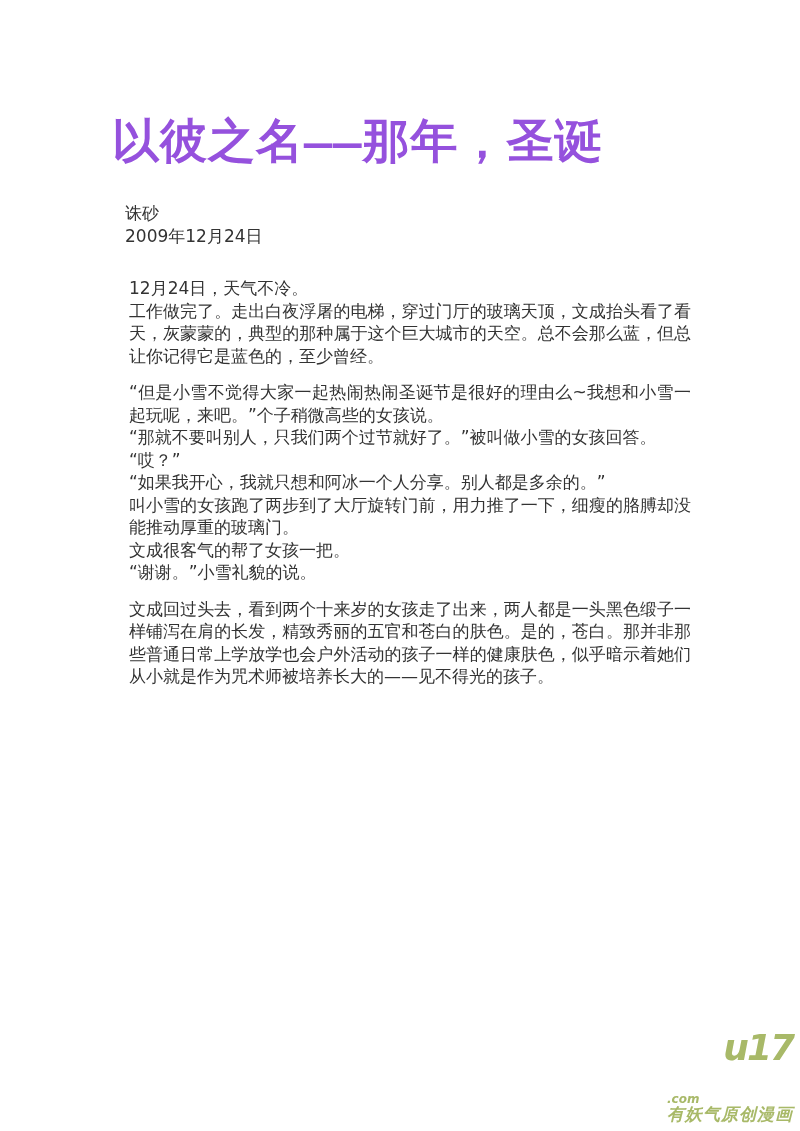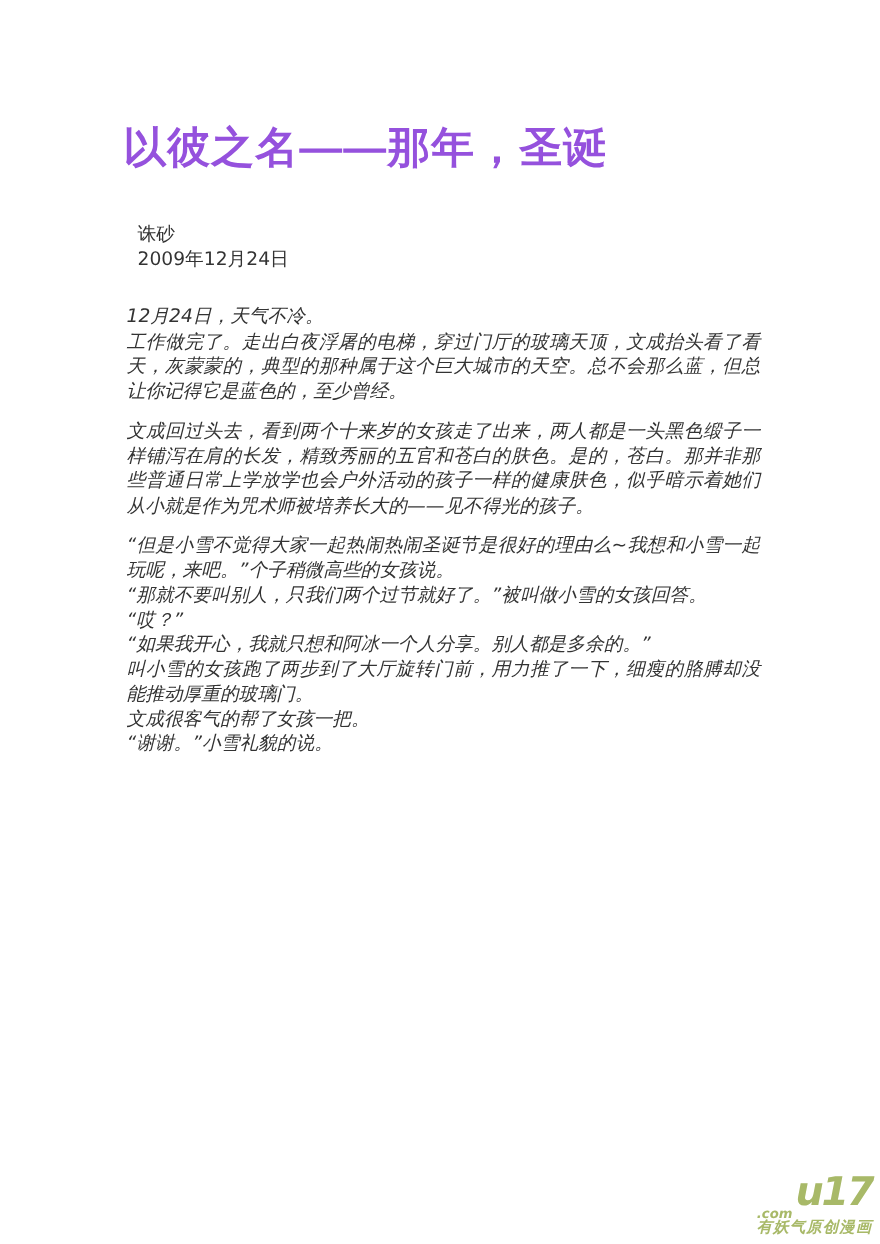--- a/index.html
+++ b/index.html
@@ -10,23 +10,23 @@
     overflow: hidden;
   }
   .page {
     position: relative;
     width: 800px; height: 1131px;
     background: #ffffff;
   }
   .title {
     position: absolute;
     left: 112px; top: 86px;
-    font-family: Liberation Sans, sans-serif;
+    font-family: Liberation Mono, monospace;
     font-weight: bold;
-    font-size: 39px;
+    font-size: 47px;
     line-height: 1.2;
     color: #9551dd;
     letter-spacing: 1px;
     white-space: nowrap;
   }
   .byline {
     position: absolute;
     left: 113px; top: 202px;
     font-size: 17px;
     line-height: 22.5px;
@@ -37,24 +37,23 @@
   .story {
     position: absolute;
     left: 113px; top: 277px;
     width: 578px;
     font-size: 17px;
     line-height: 22.5px;
     color: #333333;
     text-align: justify;
   }
   .story p {
-    margin: 0 0 14px 2px;
+    margin: 0 0 14px 16px;
     white-space: pre-line;
     word-break: break-all;
-    font-style: italic;
   }
   .watermark {
     position: absolute;
     right: 7px; bottom: 7px;
     display: flex;
     align-items: flex-end;
     color: #a8b968;
     font-style: italic;
     font-weight: bold;
     user-select: none;
@@ -63,47 +62,48 @@
   .wm-brand {
     font-size: 36px;
     line-height: 0.75;
     letter-spacing: -2px;
   }
   .wm-right {
     display: flex;
     flex-direction: column;
     align-items: flex-start;
     margin-left: 3px;
+    margin-top: 32px;
   }
   .wm-tld { font-size: 12px; line-height: 1; }
-  .wm-tagline { font-size: 14px; line-height: 1.1; letter-spacing: 1px; white-space: nowrap; }
+  .wm-tagline { font-size: 17px; line-height: 1.1; letter-spacing: 1px; white-space: nowrap; }
 </style>
 </head>
 <body>
 
 <div class="page">
 
   <h1 class="title">以彼之名——那年，圣诞</h1>
 
   <div class="byline">
     <div>诛砂</div>
     <div>2009年12月24日</div>
   </div>
 
   <div class="story">
       <p>12月24日，天气不冷。
 工作做完了。走出白夜浮屠的电梯，穿过门厅的玻璃天顶，文成抬头看了看天，灰蒙蒙的，典型的那种属于这个巨大城市的天空。总不会那么蓝，但总让你记得它是蓝色的，至少曾经。</p>
-      <p>文成回过头去，看到两个十来岁的女孩走了出来，两人都是一头黑色缎子一样铺泻在肩的长发，精致秀丽的五官和苍白的肤色。是的，苍白。那并非那些普通日常上学放学也会户外活动的孩子一样的健康肤色，似乎暗示着她们从小就是作为咒术师被培养长大的——见不得光的孩子。</p>
       <p>“但是小雪不觉得大家一起热闹热闹圣诞节是很好的理由么~我想和小雪一起玩呢，来吧。”个子稍微高些的女孩说。
 “那就不要叫别人，只我们两个过节就好了。”被叫做小雪的女孩回答。
 “哎？”
 “如果我开心，我就只想和阿冰一个人分享。别人都是多余的。”
 叫小雪的女孩跑了两步到了大厅旋转门前，用力推了一下，细瘦的胳膊却没能推动厚重的玻璃门。
 文成很客气的帮了女孩一把。
 “谢谢。”小雪礼貌的说。</p>
+      <p>文成回过头去，看到两个十来岁的女孩走了出来，两人都是一头黑色缎子一样铺泻在肩的长发，精致秀丽的五官和苍白的肤色。是的，苍白。那并非那些普通日常上学放学也会户外活动的孩子一样的健康肤色，似乎暗示着她们从小就是作为咒术师被培养长大的——见不得光的孩子。</p>
     </div>
 
   <div class="watermark">
     <span class="wm-brand">u17</span>
     <span class="wm-right">
       <span class="wm-tld">.com</span>
       <span class="wm-tagline">有妖气原创漫画</span>
     </span>
   </div>
 

